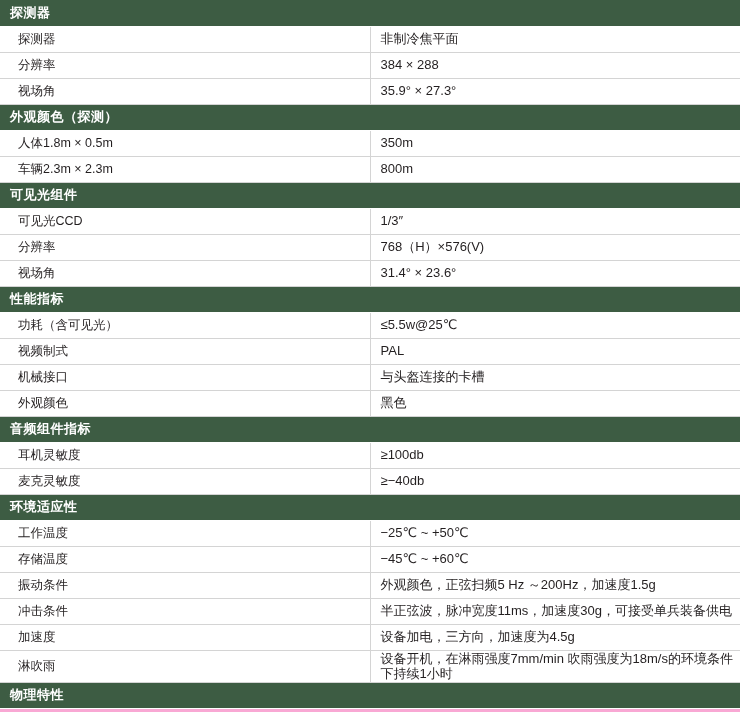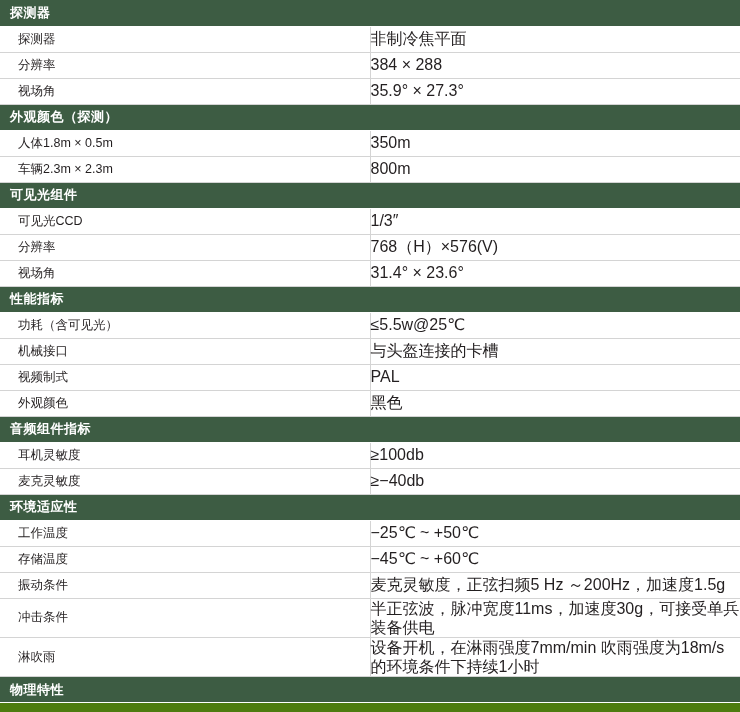--- a/index.html
+++ b/index.html
@@ -8,21 +8,21 @@
     background: #ffffff;
   }
   body {
     font-family: "Liberation Sans", "DejaVu Sans", sans-serif;
     color: #231f20;
   }
   #sheet {
     width: 740px;
     height: 712px;
     position: relative;
-    background: #4d7c0f;
+    background: #f9a8d4;
     box-sizing: border-box;
   }
   table.spec {
     width: 740px;
     border-collapse: collapse;
     table-layout: fixed;
   }
   table.spec tr {
     height: 26px;
   }
@@ -52,24 +52,24 @@
   }
   td.label {
     width: 250px;
     padding-left: 18px;
     background: #ffffff;
     color: #231f20;
     border-right: 1px solid #d4d4d4;
     font-size: 12.5px;
   }
   td.value {
-    padding-left: 0;
+    padding-left: 10px;
     background: #ffffff;
     color: #231f20;
-    font-size: 16px;
+    font-size: 13px;
   }
   tr.row:first-child td { }
 </style>
 </head>
 <body>
 
 <div id="sheet">
   <table class="spec">
     <tbody>
 
@@ -118,26 +118,26 @@
       </tr>
 
       <tr class="section">
         <td colspan="2">性能指标</td>
       </tr>
       <tr class="row">
         <td class="label">功耗（含可见光）</td>
         <td class="value">≤5.5w@25℃</td>
       </tr>
       <tr class="row">
+        <td class="label">视频制式</td>
+        <td class="value">PAL</td>
+      </tr>
+      <tr class="row">
         <td class="label">机械接口</td>
         <td class="value">与头盔连接的卡槽</td>
-      </tr>
-      <tr class="row">
-        <td class="label">视频制式</td>
-        <td class="value">PAL</td>
       </tr>
       <tr class="row">
         <td class="label">外观颜色</td>
         <td class="value">黑色</td>
       </tr>
 
       <tr class="section">
         <td colspan="2">音频组件指标</td>
       </tr>
       <tr class="row">
@@ -155,25 +155,29 @@
       <tr class="row">
         <td class="label">工作温度</td>
         <td class="value">−25℃ ~ +50℃</td>
       </tr>
       <tr class="row">
         <td class="label">存储温度</td>
         <td class="value">−45℃ ~ +60℃</td>
       </tr>
       <tr class="row">
         <td class="label">振动条件</td>
-        <td class="value">麦克灵敏度，正弦扫频5 Hz ～200Hz，加速度1.5g</td>
+        <td class="value">外观颜色，正弦扫频5 Hz ～200Hz，加速度1.5g</td>
       </tr>
       <tr class="row">
         <td class="label">冲击条件</td>
         <td class="value">半正弦波，脉冲宽度11ms，加速度30g，可接受单兵装备供电</td>
+      </tr>
+      <tr class="row">
+        <td class="label">加速度</td>
+        <td class="value">设备加电，三方向，加速度为4.5g</td>
       </tr>
       <tr class="row">
         <td class="label">淋吹雨</td>
         <td class="value">设备开机，在淋雨强度7mm/min 吹雨强度为18m/s的环境条件下持续1小时</td>
       </tr>
 
       <tr class="section">
         <td colspan="2">物理特性</td>
       </tr>
 

